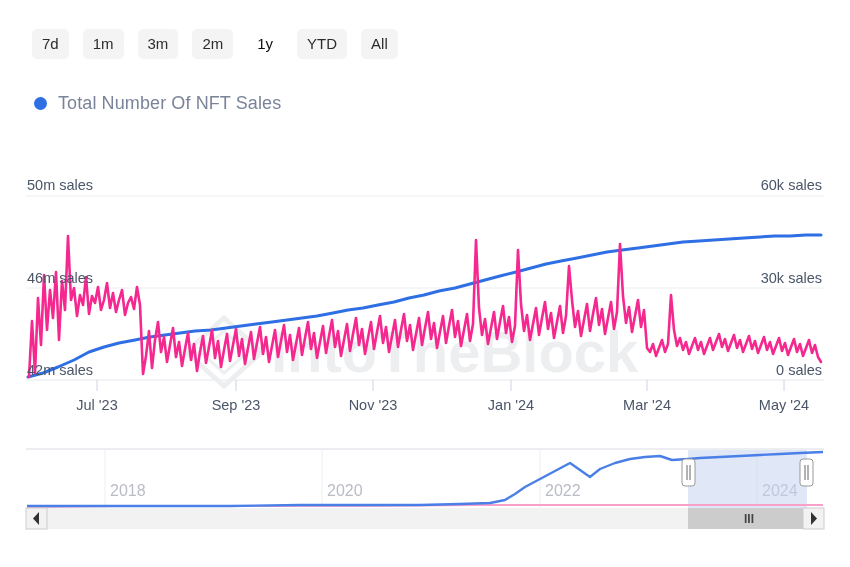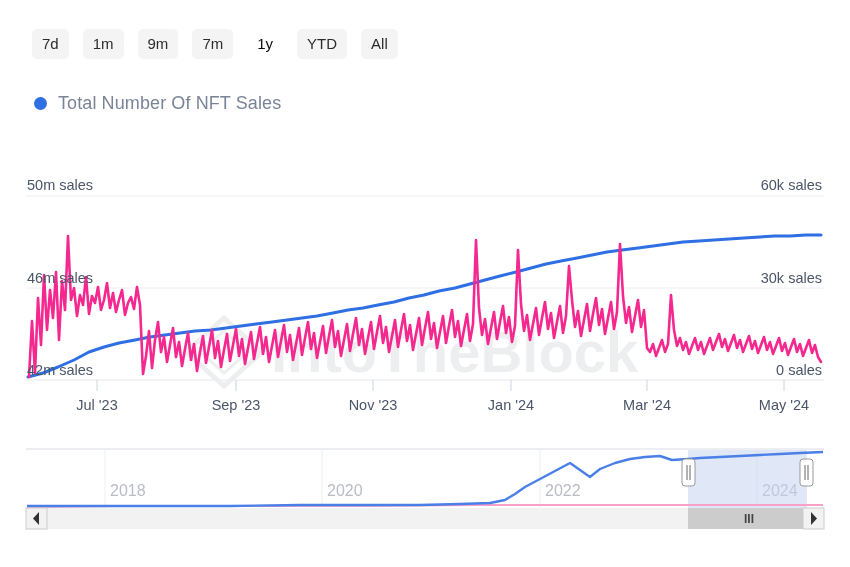--- a/index.html
+++ b/index.html
@@ -96,22 +96,22 @@
     font-weight: bold;
     fill: #eceef0;
   }
 </style>
 </head>
 <body>
 
 <div id="range-selector">
   <button class="range-btn">7d</button>
   <button class="range-btn">1m</button>
-  <button class="range-btn">9m</button>
-  <button class="range-btn">7m</button>
+  <button class="range-btn">3m</button>
+  <button class="range-btn">2m</button>
   <button class="range-btn selected">1y</button>
   <button class="range-btn">YTD</button>
   <button class="range-btn">All</button>
 </div>
 
 <div id="legend">
   <div class="legend-item">
     <span class="legend-dot" style="background:#2f6fe4"></span>
     <span class="legend-label">Total Number Of NFT Sales</span>
   </div>

